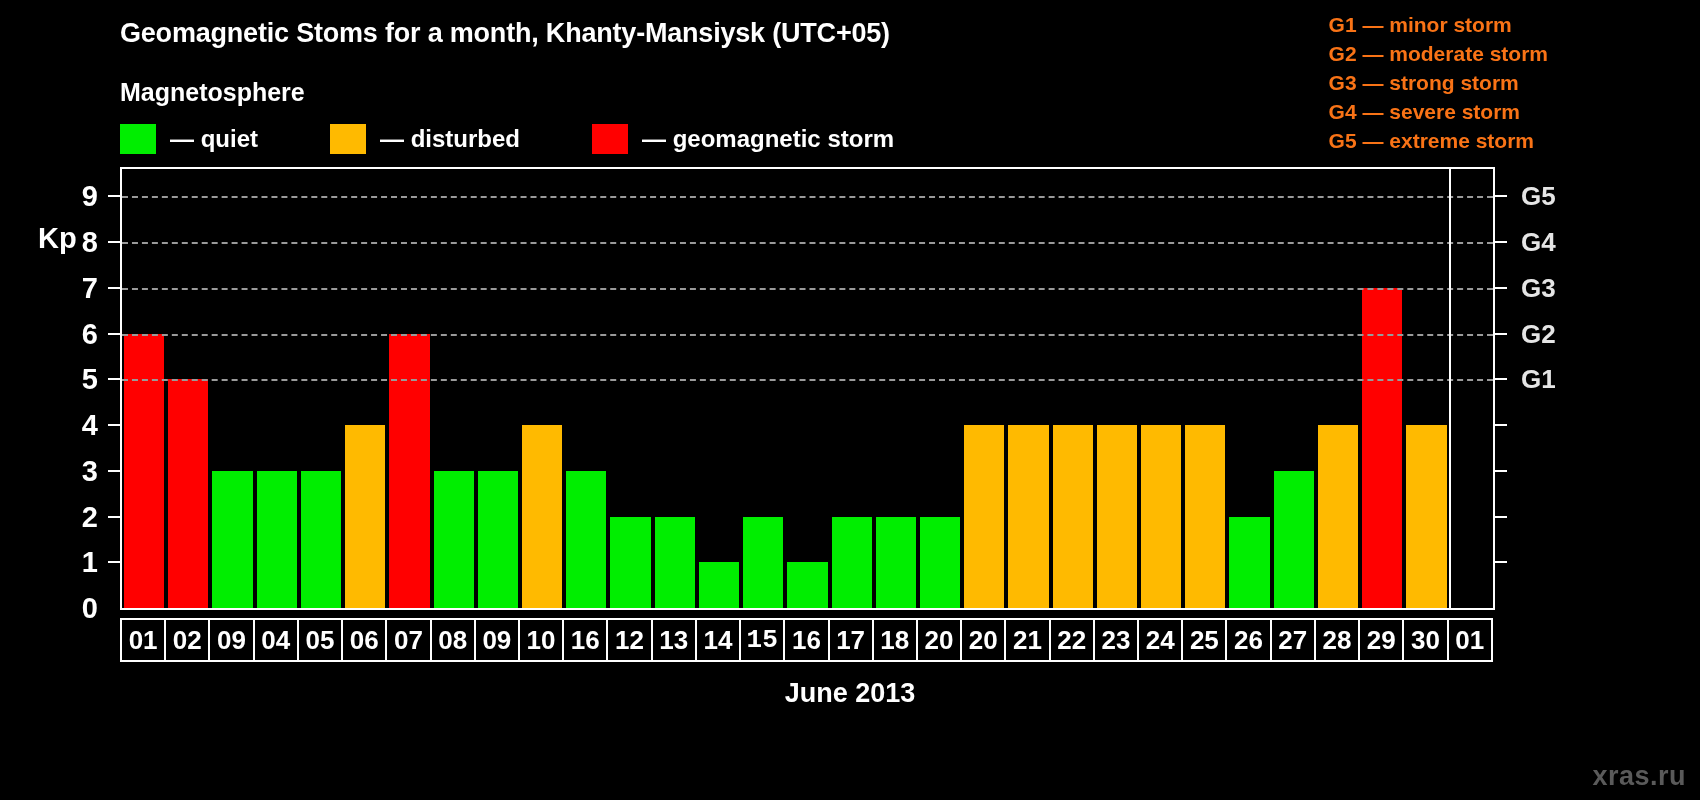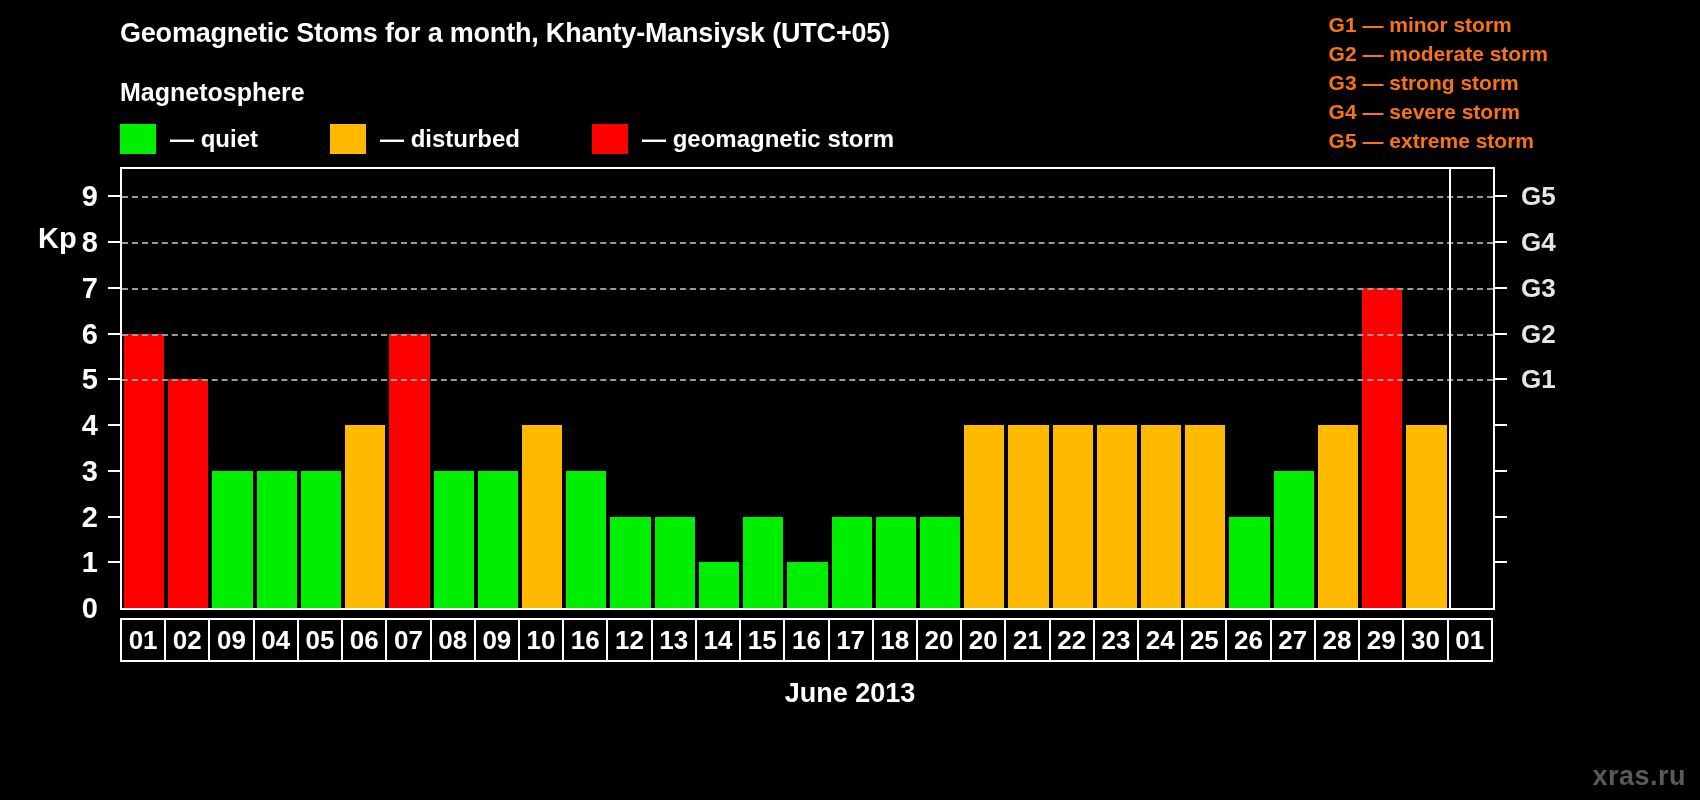--- a/index.html
+++ b/index.html
@@ -462,21 +462,21 @@
     </div>
     <div class="day-box" style="width: 46.2258px; flex: 0 0 46.2258px;">
       <span class="day-label">12</span>
     </div>
     <div class="day-box" style="width: 46.2258px; flex: 0 0 46.2258px;">
       <span class="day-label">13</span>
     </div>
     <div class="day-box" style="width: 46.2258px; flex: 0 0 46.2258px;">
       <span class="day-label">14</span>
     </div>
-    <div class="day-box" style="width: 46.2258px; flex: 0 0 46.2258px;">
+    <div class="day-box" style="width: 46.2258px; flex: 0 0 46.2258px; font-family: Liberation Mono, monospace;">
       <span class="day-label">15</span>
     </div>
     <div class="day-box" style="width: 46.2258px; flex: 0 0 46.2258px;">
       <span class="day-label">16</span>
     </div>
     <div class="day-box" style="width: 46.2258px; flex: 0 0 46.2258px;">
       <span class="day-label">17</span>
     </div>
     <div class="day-box" style="width: 46.2258px; flex: 0 0 46.2258px;">
       <span class="day-label">18</span>

